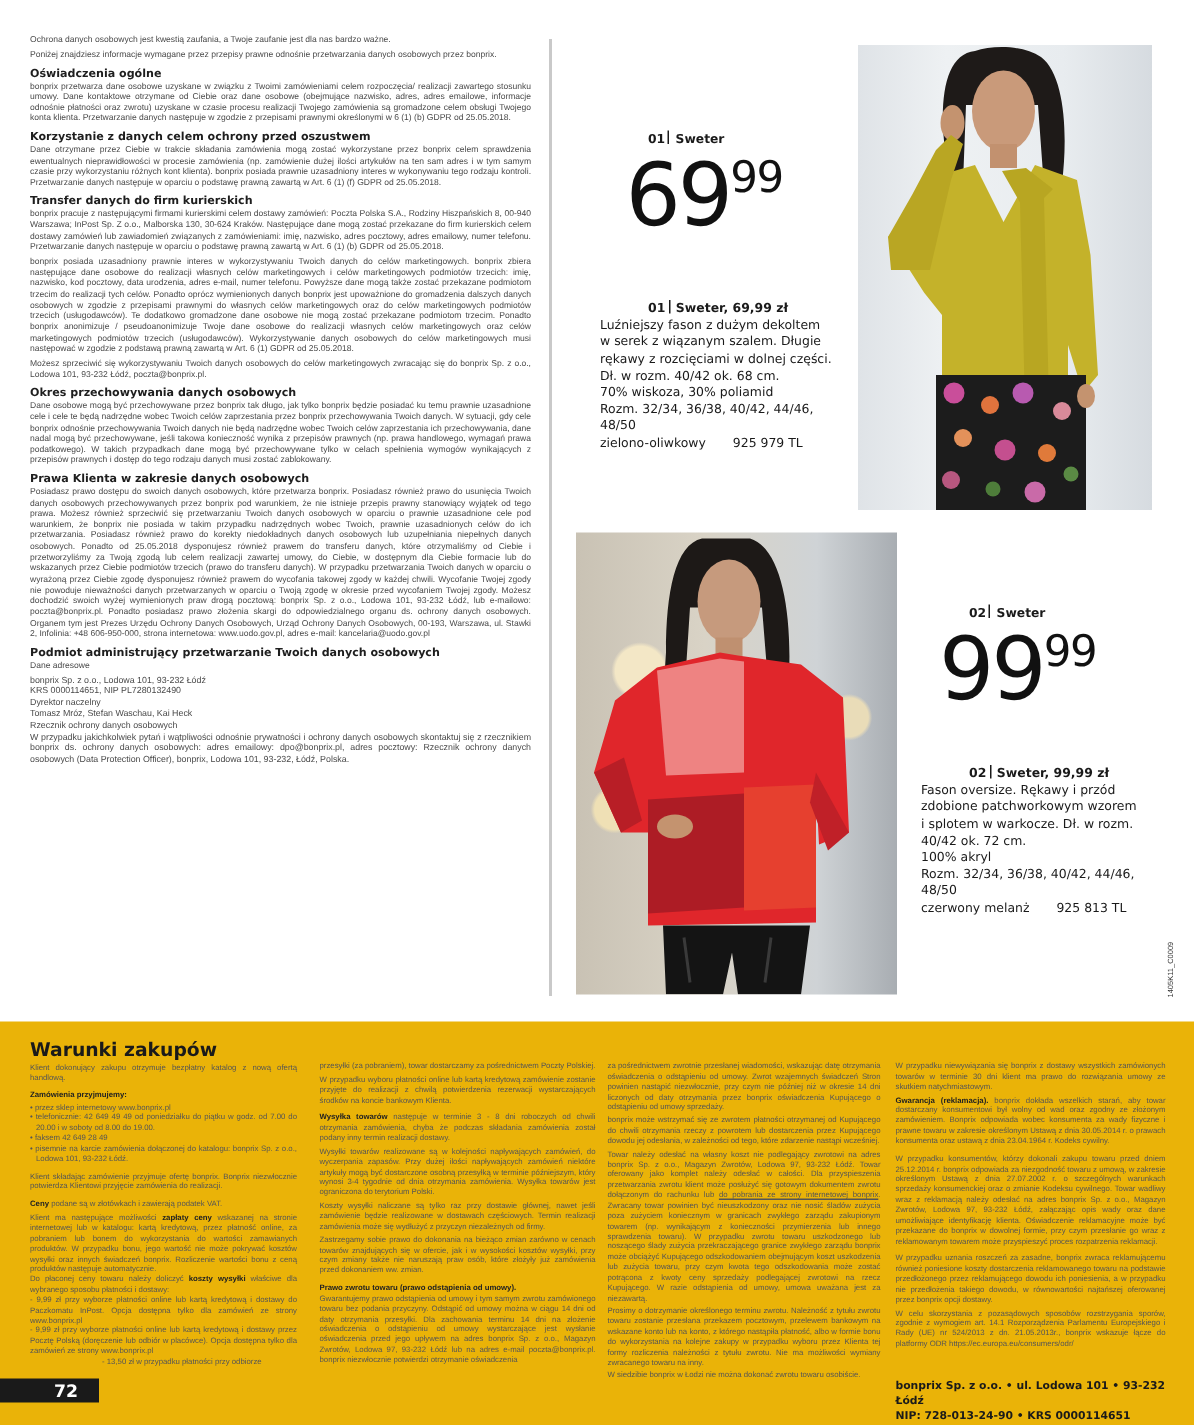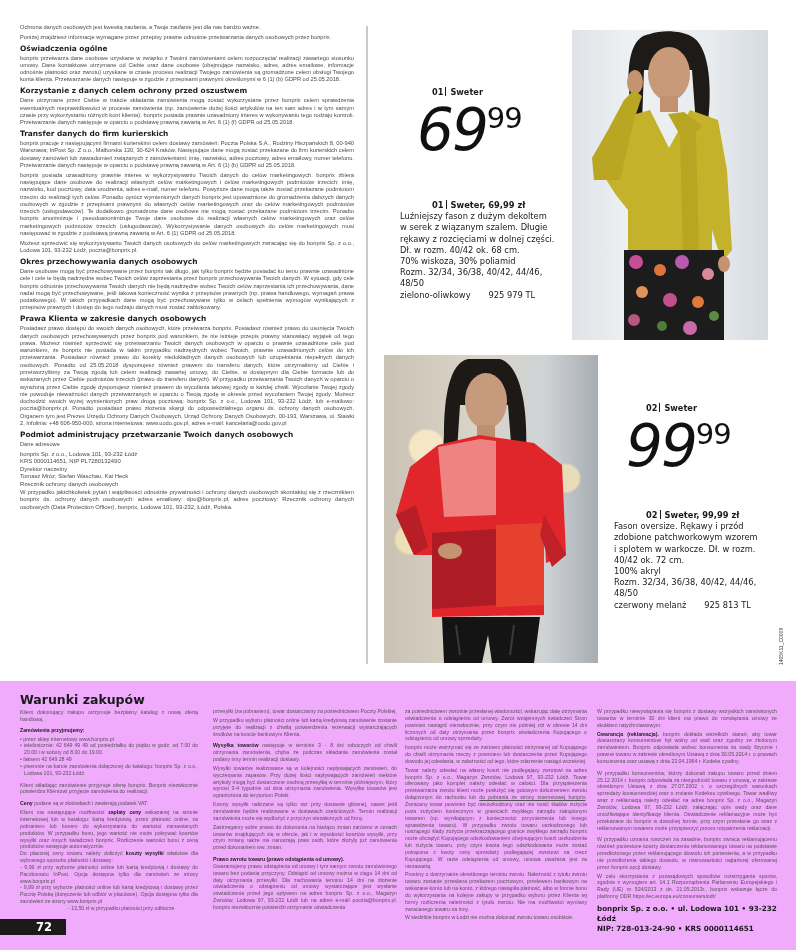--- a/index.html
+++ b/index.html
@@ -24,47 +24,47 @@
                 radial-gradient(circle at 12% 60%, #efe0b5 0 5%, transparent 6%),
                 radial-gradient(circle at 85% 40%, #e9dcb8 0 5%, transparent 6%),
                 linear-gradient(90deg, #c9c2b4 0%, #d9d3c6 40%, #cfd3d6 75%, #a8adb2 100%); }
   .fig { position: absolute; }
 
   
   .prod-head { position: absolute; font-family: "DejaVu Sans", sans-serif; font-size: 8.2px; font-weight: bold; color: #1a1a1a; }
   .prod-head .num, .prod-desc .num { font-weight: bold; padding-left: 32px; }
   .prod-head .bar, .prod-desc .bar { display: inline-block; width: 1px; height: 9px; background: #1a1a1a; margin: 0 4px 0 2px; vertical-align: -1px; }
   .price { position: absolute; font-family: "DejaVu Sans", sans-serif; color: #111; line-height: 1; }
-  .price .big { font-size: 58px; letter-spacing: -2px; font-weight: normal; font-style: italic; }
+  .price .big { font-size: 58px; letter-spacing: -2px; font-weight: normal; }
   .price .small { font-size: 29px; vertical-align: top; position: relative; top: 3px; letter-spacing: -1px; }
 
   .prod-desc { position: absolute; font-family: "DejaVu Sans", sans-serif; font-size: 8.3px; line-height: 11.2px; color: #1a1a1a; width: 200px; }
   .prod-desc .title { font-weight: bold; }
   .prod-desc .line { display: block; white-space: nowrap; }
   .prod-desc .code { margin-left: 18px; }
 
   .vcode { position: absolute; left: 778px; top: 665px; transform: rotate(-90deg); transform-origin: left top; font-family: "Liberation Sans", sans-serif; font-size: 5px; color: #333; white-space: nowrap; }
 
   
-  .terms { position: absolute; left: 0; top: 681px; width: 796px; height: 269px; background: #f0abfc; }
+  .terms { position: absolute; left: 0; top: 681px; width: 796px; height: 269px; background: #eab308; }
   .terms-col { position: absolute; top: 0; font-family: "Liberation Sans", sans-serif; font-size: 5.2px; line-height: 6.85px; color: #555; text-align: justify; }
   .terms-col p { margin-bottom: 2px; }
   .terms-col b { color: #222; }
   .terms-col .gap { margin-top: 5px; }
   .col-1 { left: 20px; top: 11px; width: 178px; }
   .col-2 { left: 213px; top: 27px; width: 184px; }
   .col-3 { left: 405px; top: 27px; width: 182px; }
   .col-4 { left: 597px; top: 27px; width: 180px; }
   .terms h3 { font-family: "DejaVu Sans", sans-serif; font-weight: bold; font-size: 12.5px; line-height: 15px; color: #1a1a1a; margin-bottom: 2px; }
   .terms .lead { margin-bottom: 4px; }
   .terms .sub { font-weight: bold; color: #222; margin-top: 3px; }
   .terms ul { list-style: none; }
   .terms ul li { padding-left: 4px; text-indent: -4px; }
   .terms u { text-decoration: underline; }
-  .company { margin-top: 4px; font-family: "DejaVu Sans", sans-serif; font-weight: bold; font-size: 7.2px; line-height: 10px; color: #1a1a1a; text-align: left; }
+  .company { margin-top: 19px; font-family: "DejaVu Sans", sans-serif; font-weight: bold; font-size: 7.2px; line-height: 10px; color: #1a1a1a; text-align: left; }
 
   .page-num { position: absolute; left: 0; top: 919px; width: 66px; height: 16px; background: #1a1a1a; color: #ffffff; font-family: "DejaVu Sans", sans-serif; font-weight: bold; font-size: 11.5px; line-height: 16px; text-align: center; padding-left: 22px; }
 </style>
 </head>
 <body>
 
 <section class="privacy">
   <p>Ochrona danych osobowych jest kwestią zaufania, a Twoje zaufanie jest dla nas bardzo ważne.</p>
   <p>Poniżej znajdziesz informacje wymagane przez przepisy prawne odnośnie przetwarzania danych osobowych przez bonprix.</p>
 

